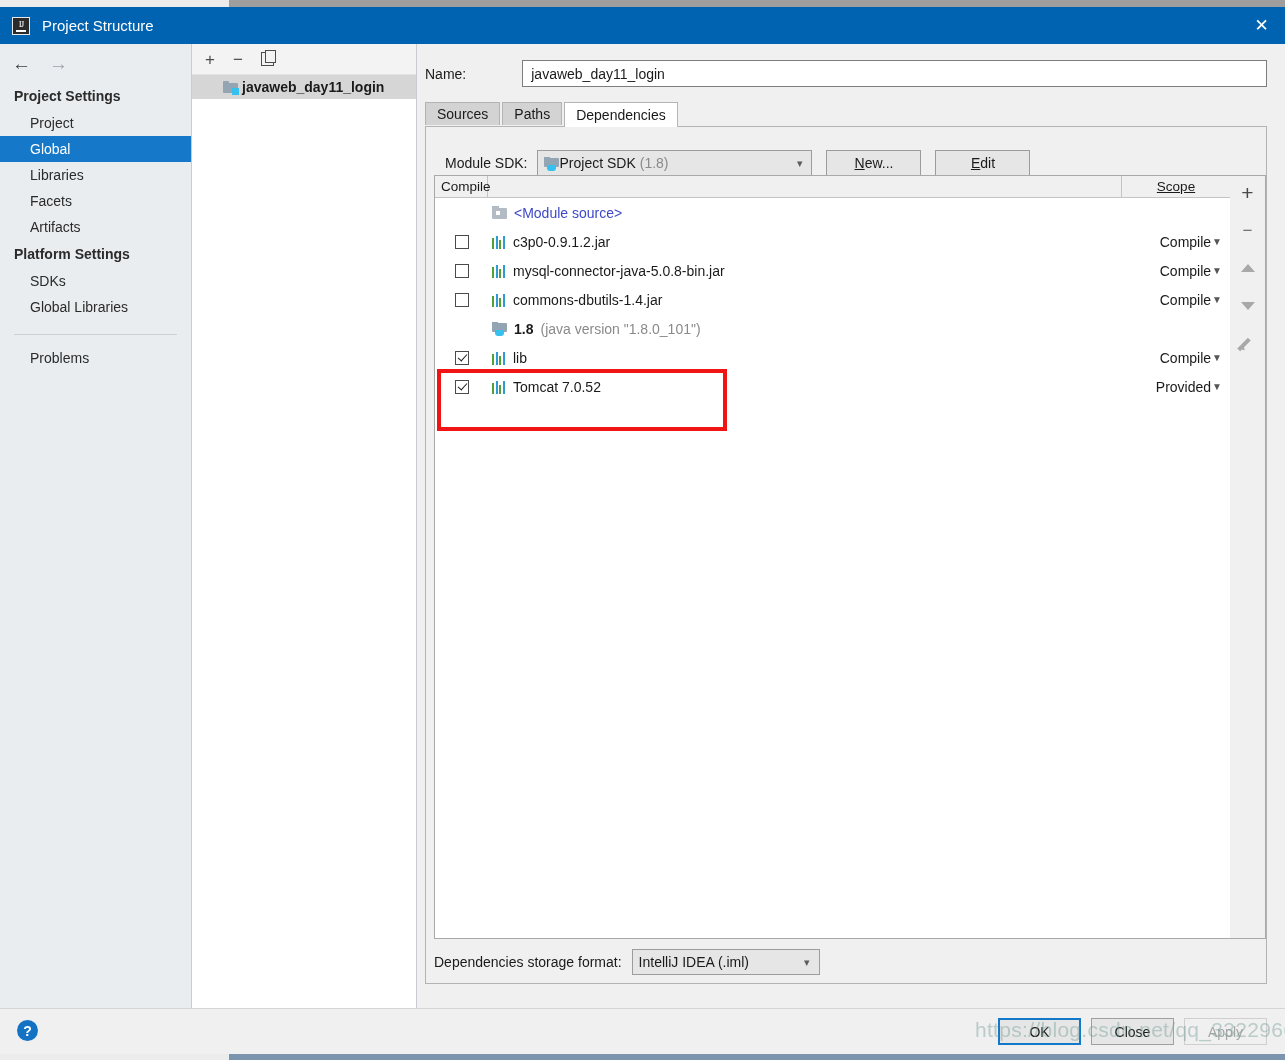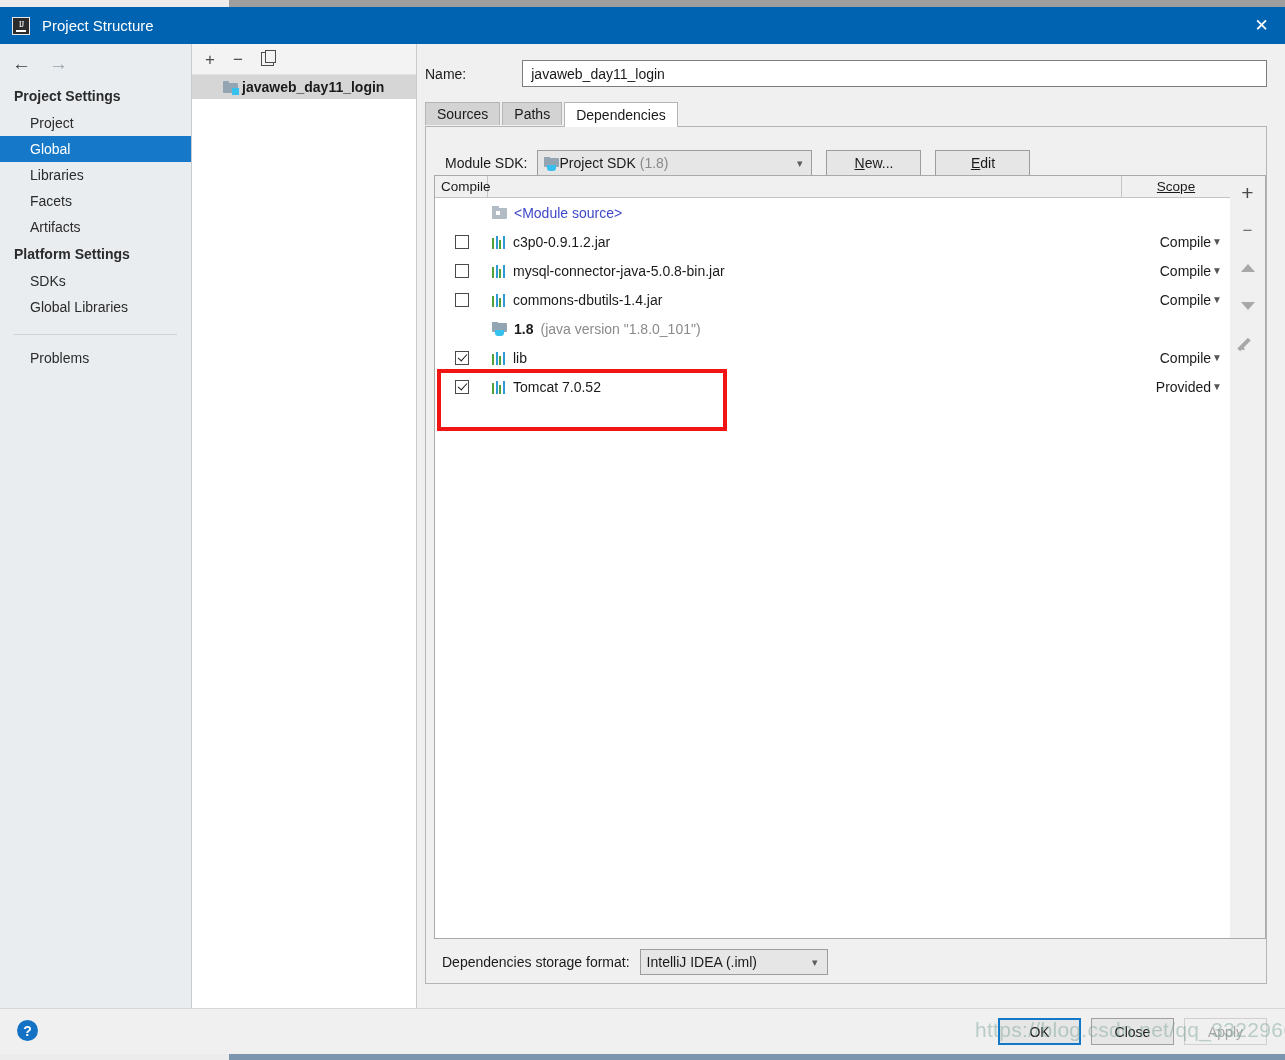--- a/index.html
+++ b/index.html
@@ -568,21 +568,21 @@
   .annot-box {
     position: absolute;
     border: 4px solid #f01414;
     box-sizing: border-box;
     pointer-events: none;
   }
 
   
   .storage-row {
     position: absolute;
-    left: 16px;
+    left: 8px;
     bottom: 8px;
     display: flex;
     align-items: center;
   }
   .storage-label { font-size: 14px; margin-right: 10px; }
   .storage-combo { width: 188px; }
 
   
   .footer {
     position: absolute;

